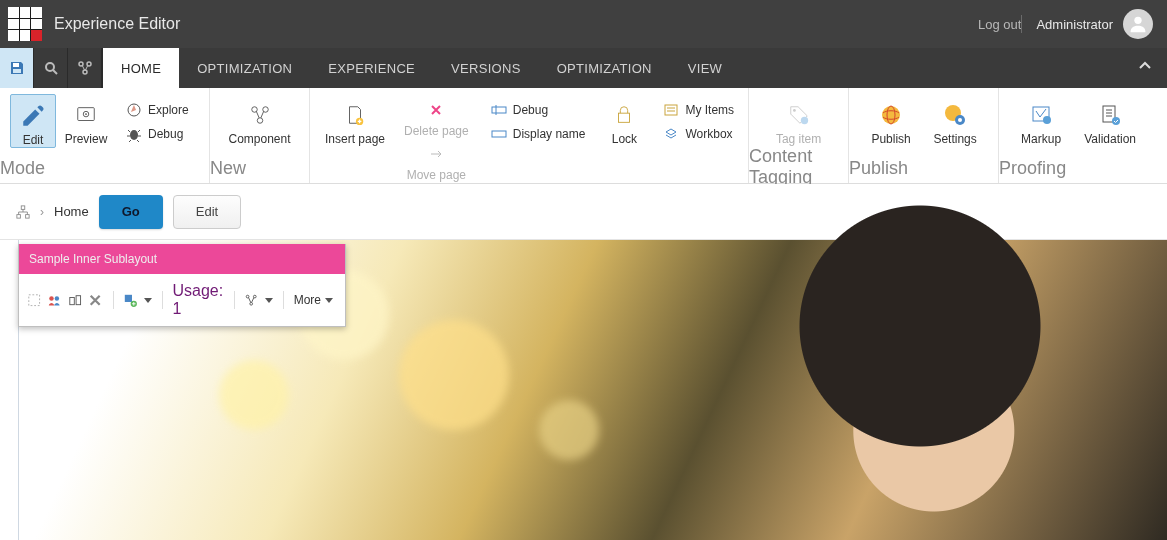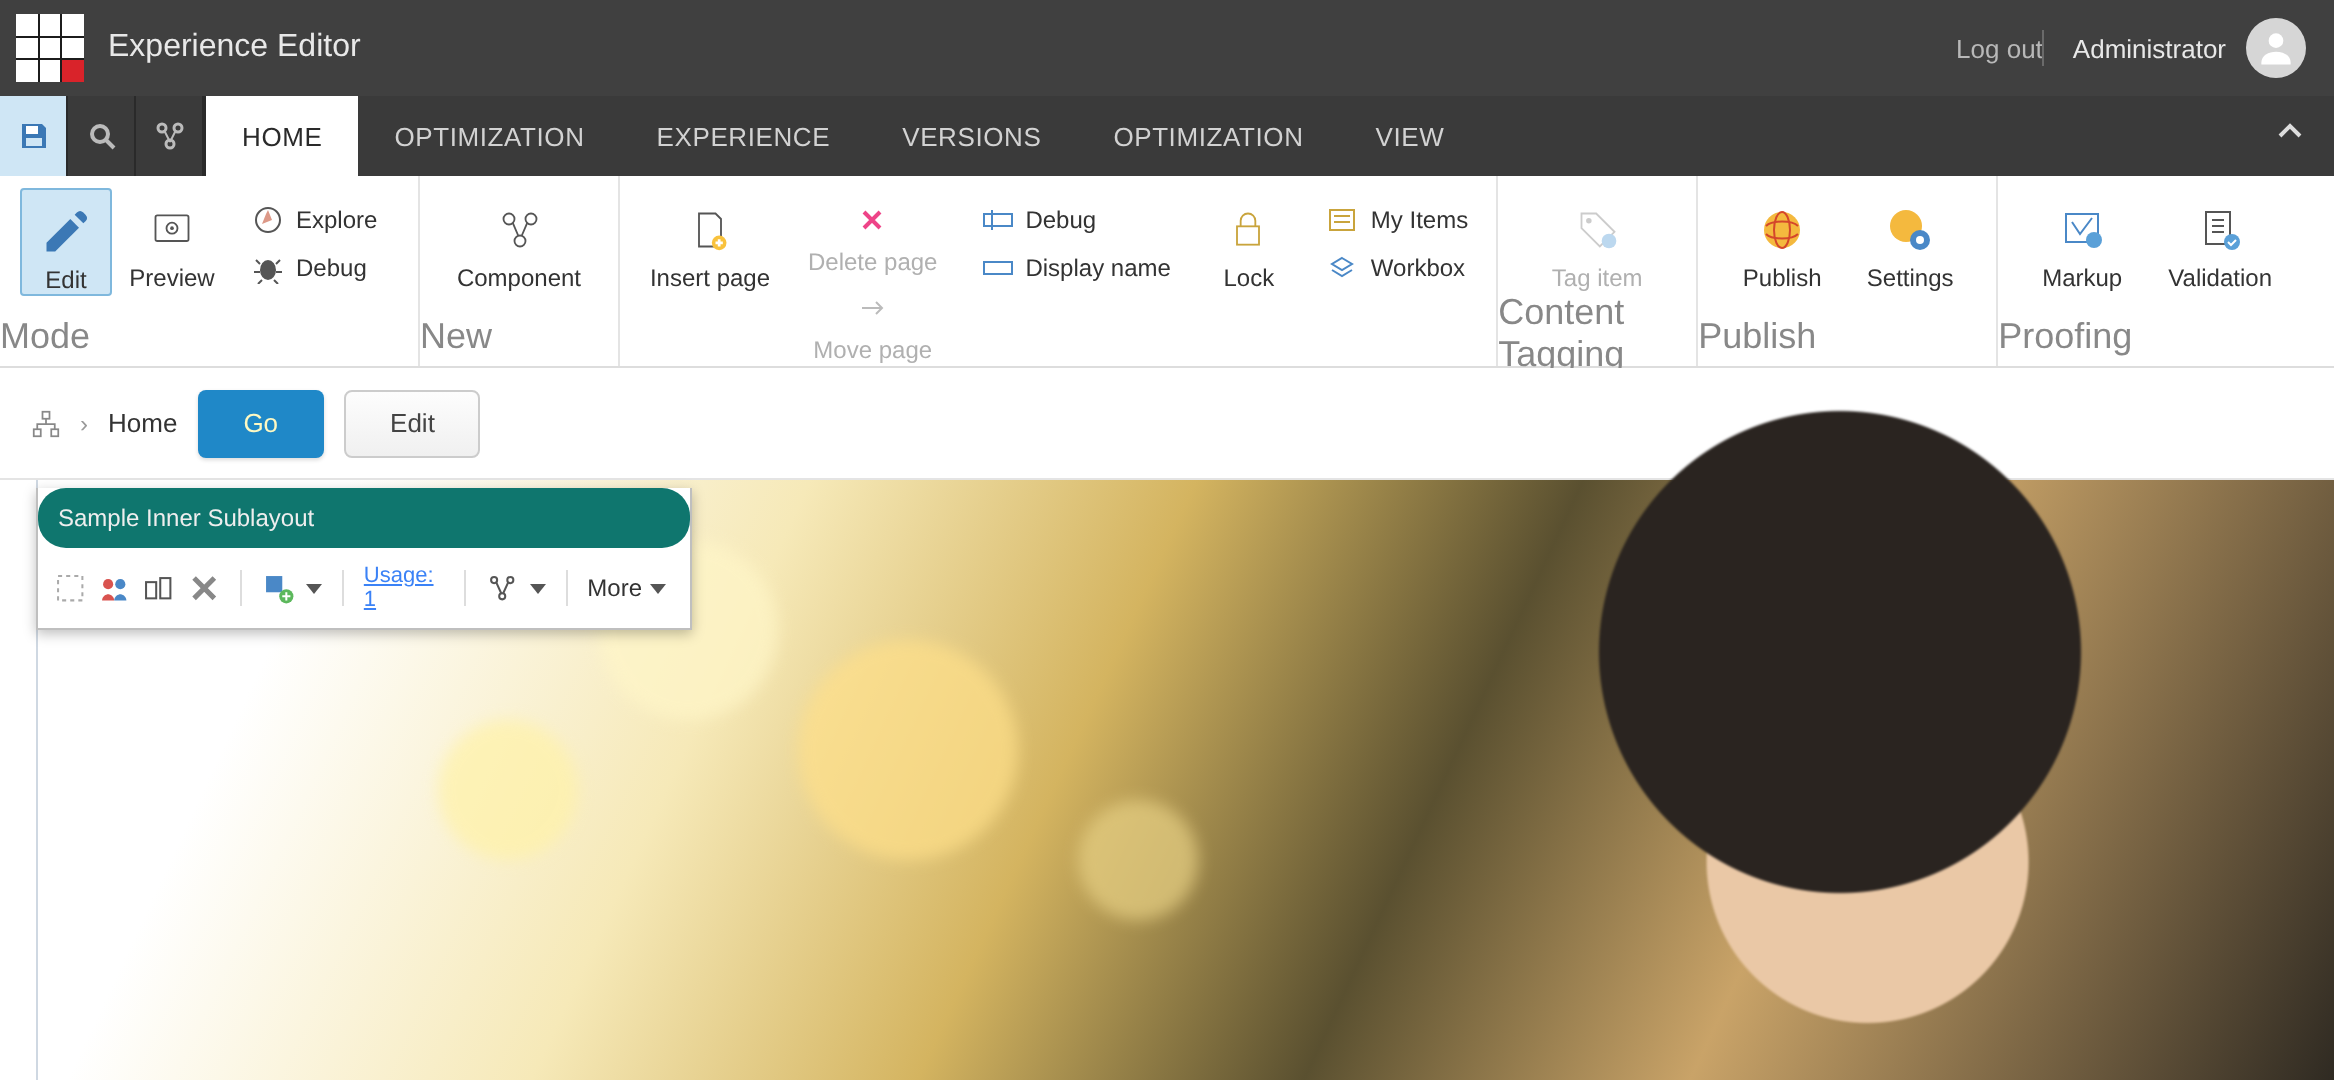--- a/index.html
+++ b/index.html
@@ -40,36 +40,36 @@
   .small-btn { display:flex; align-items:center; gap:6px; font-size:12px; color:#333; cursor:pointer; padding:2px 4px;}
   .small-btn.disabled { color:#b0b0b0; cursor:default;flex-direction:column;}
   .small-btn .ic { width:16px; height:16px; display:inline-flex; align-items:center; justify-content:center;}
 
   
   .crumbbar { height: 56px; background:#fff; border-bottom:1px solid #e4e4e4; display:flex; align-items:center; padding:0 16px; gap:10px; position:relative;}
   .crumb-ic { color:#888;}
   .crumb-sep { color:#999; font-size:12px;}
   .crumb-text { font-size:13px; color:#333;}
   .btn { height:34px; padding:0 22px; border-radius:4px; font-size:13px; cursor:pointer; display:inline-flex; align-items:center; border:1px solid transparent;}
-  .btn-primary { background:#1f88c8; color:#fef9c3; box-shadow:0 1px 2px rgba(0,0,0,.15);}
+  .btn-primary { background:#1f88c8; color:#0f172a; box-shadow:0 1px 2px rgba(0,0,0,.15);font-weight:bold;}
   .btn-default { background:linear-gradient(#fdfdfd,#f0f0f0); color:#444; border:1px solid #ccc;}
 
   
   .content { position:relative; height: calc(540px - 48px - 40px - 96px - 56px); background:#fff;}
   .hero { position:absolute; left:18px; right:0; top:0; bottom:0; background:linear-gradient(115deg,#ffffff 0%, #ffffff 12%, #f6e9b8 30%, #d4b460 45%, #5a5030 60%, #c9a368 75%, #2f2a22 100%); border-left:1px solid #cfd8e2;}
   .hero .person { position:absolute; right:40px; top:-40px; width:460px; height:420px; background:radial-gradient(circle at 55% 30%, #2a2420 0 120px, transparent 121px), radial-gradient(circle at 58% 55%, #eac8a6 0 80px, transparent 81px); filter:blur(0.5px);}
   .bokeh { position:absolute; border-radius:50%; filter:blur(4px); opacity:.7;}
 
   
   .comp-toolbar { position:absolute; left:18px; top:244px; width:328px; background:#fff; border:1px solid #bfbfbf; border-top:none; box-shadow:0 2px 6px rgba(0,0,0,.25); z-index:50;}
-  .comp-header { background:#0f766e; color:#eee; font-size:12px; padding:8px 10px;border-radius:14px;}
+  .comp-header { background:#ec4899; color:#eee; font-size:12px; padding:8px 10px;}
   .comp-row { display:flex; align-items:center; gap:6px; padding:8px 8px;}
   .comp-ic { width:18px; height:18px; display:inline-flex; align-items:center; justify-content:center; cursor:pointer;}
   .comp-sep { width:1px; height:18px; background:#ddd; margin:0 4px;}
-  .comp-text { font-size:11px; color:#3b82f6;text-decoration:underline;}
+  .comp-text { font-size:16px; color:#701a75;}
   .comp-more { font-size:12px; color:#333; cursor:pointer; display:flex; align-items:center; gap:4px; margin-left:auto; margin-right:4px;}
   .caretdown { width:0;height:0;border-left:4px solid transparent;border-right:4px solid transparent;border-top:5px solid #555; display:inline-block;}
 
   svg { display:block; }
 </style>
 </head>
 <body>
 
 <div class="topbar">
   <div class="logo">

